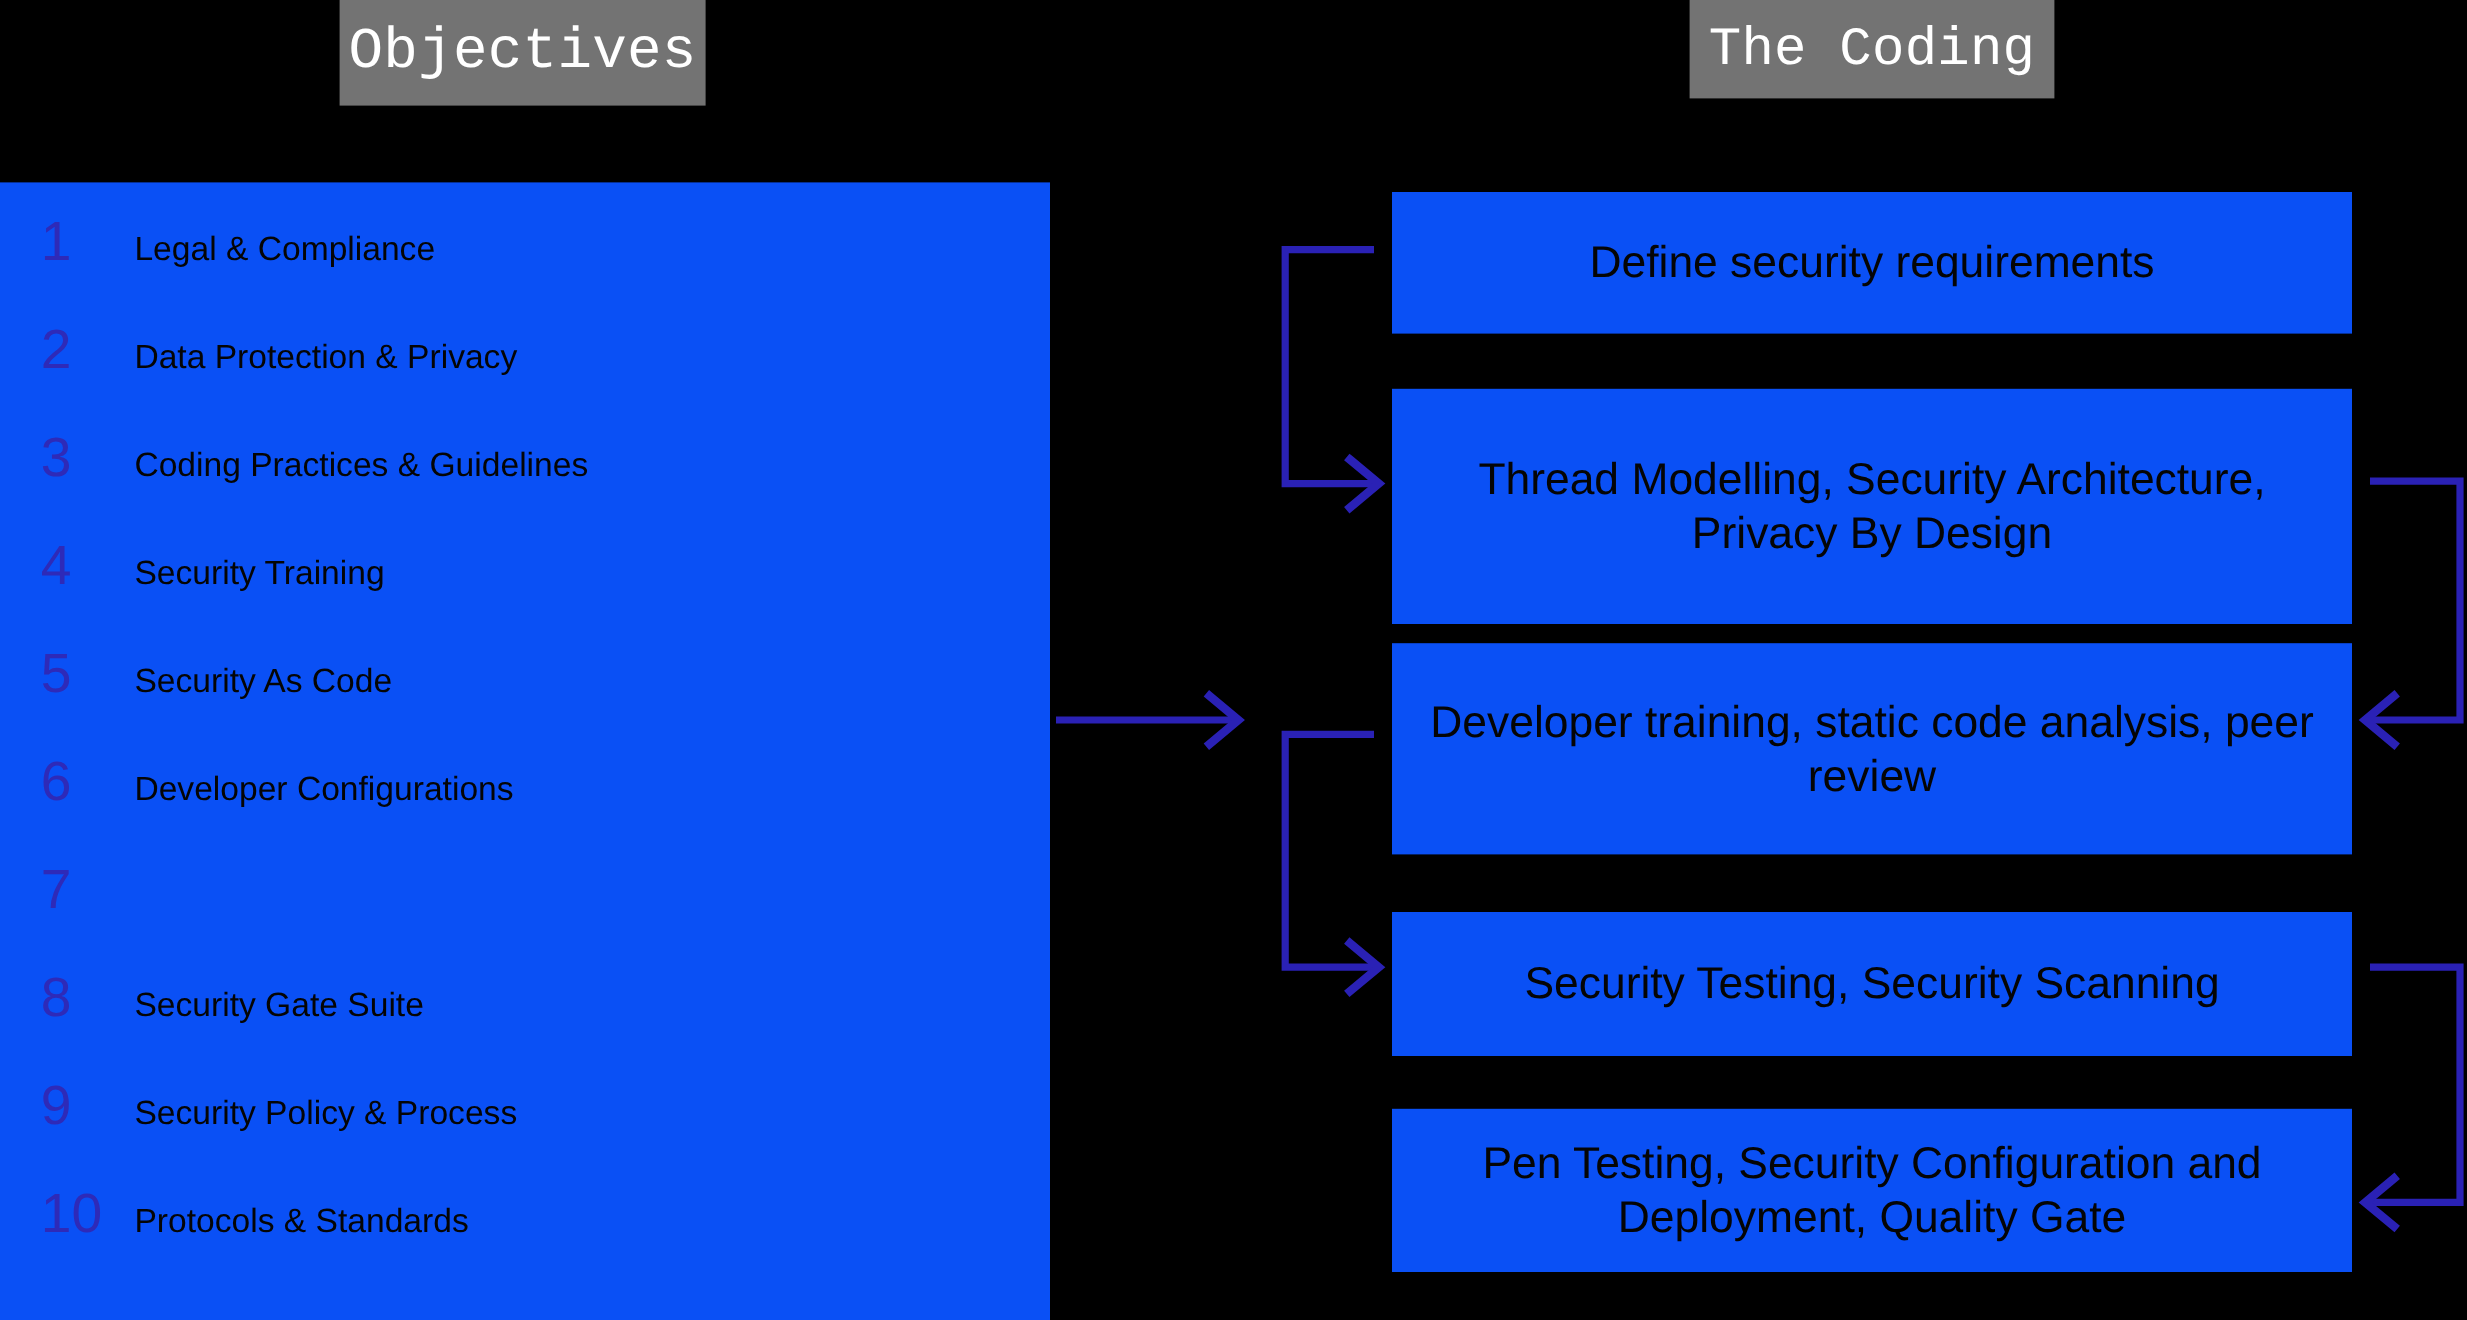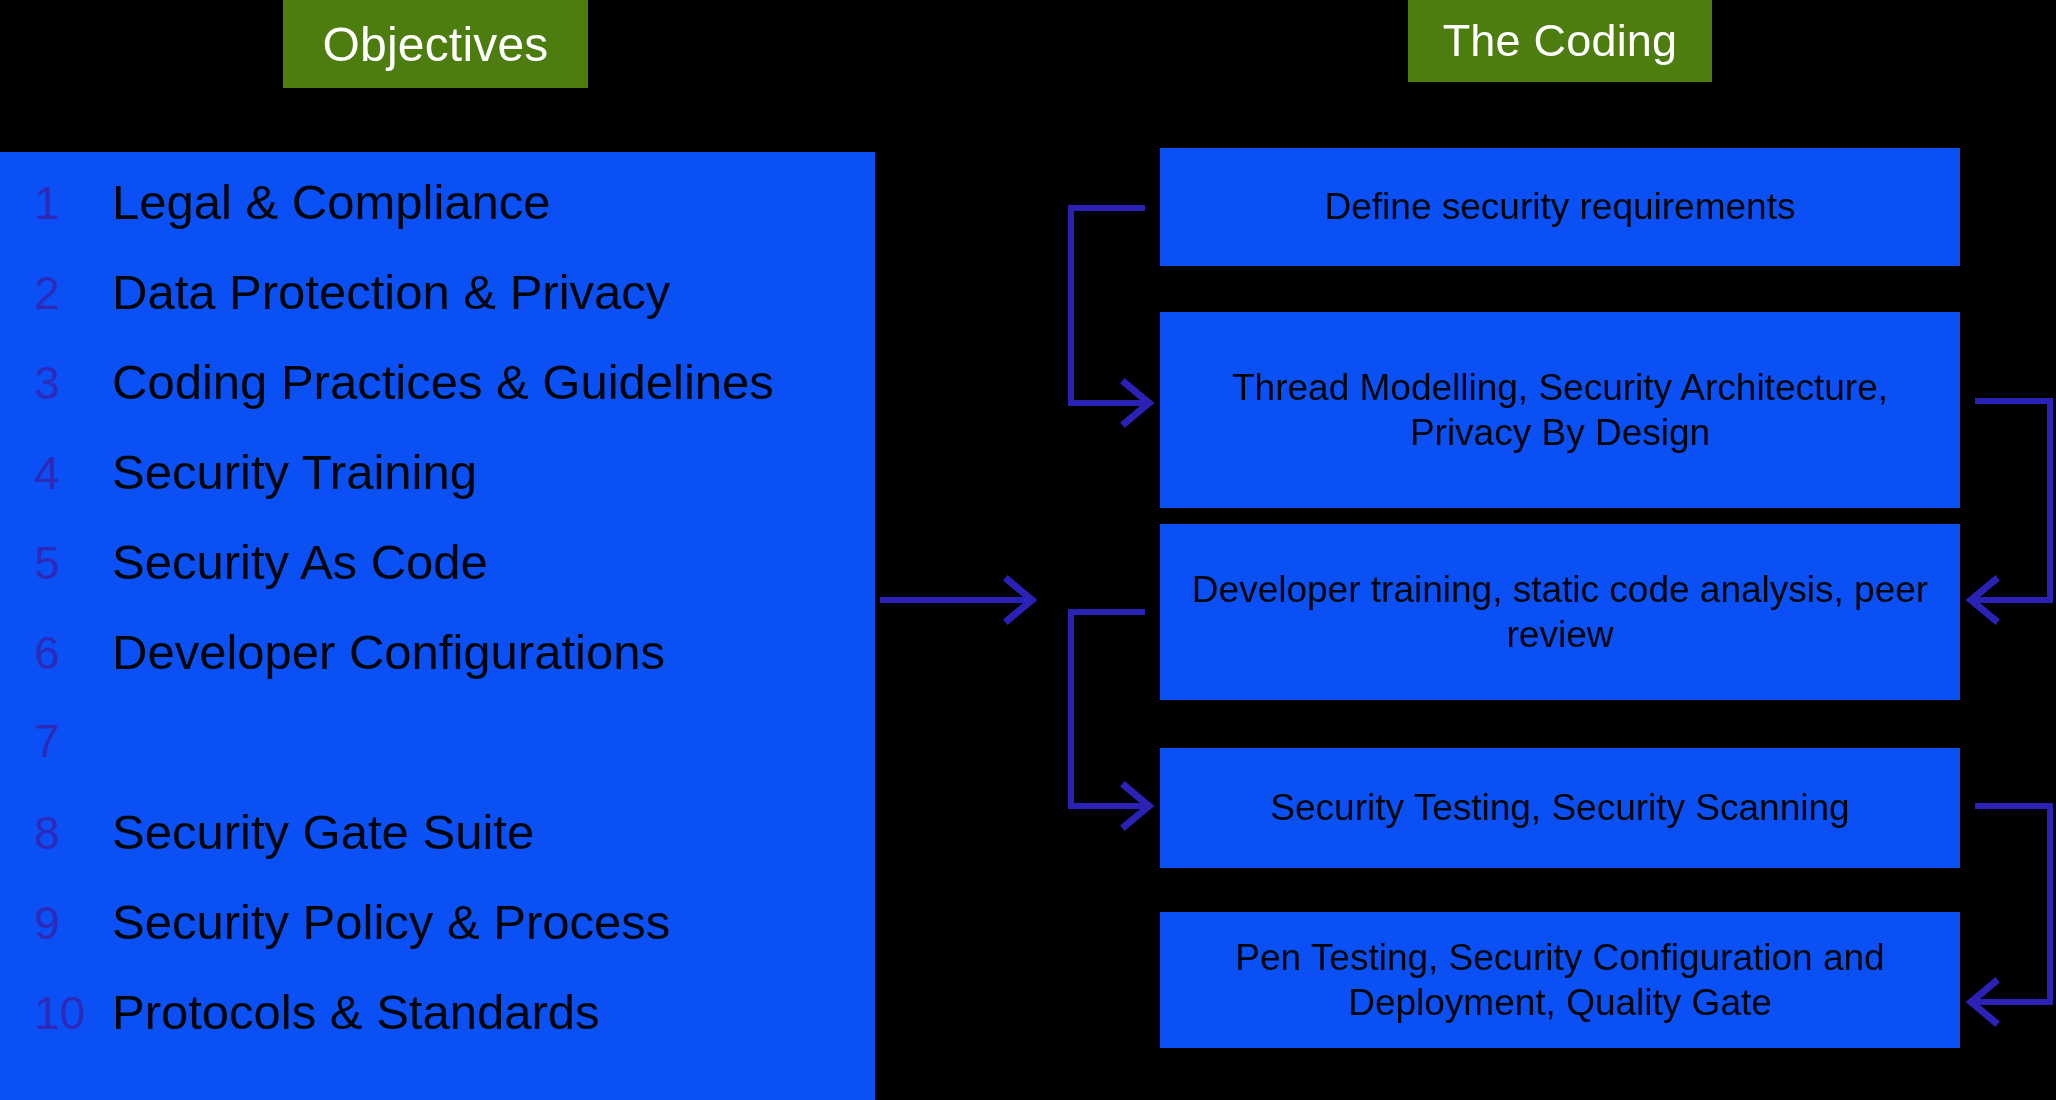--- a/index.html
+++ b/index.html
@@ -17,28 +17,29 @@
   #canvas {
     position: relative;
     width: 2056px;
     height: 1100px;
     background: #000000;
   }
 
   
   .badge {
     position: absolute;
-    background: #4d7c0f;
+    background: #737373;
     color: #FFFFFF;
     display: flex;
     align-items: center;
     justify-content: center;
     font-weight: 400;
     letter-spacing: 0.2px;
     white-space: nowrap;
+    font-family: Liberation Mono, monospace;
   }
   #badge-objectives {
     left: 283px;
     top: 0px;
     width: 305px;
     height: 88px;
     font-size: 48px;
   }
   #badge-process {
     left: 1408px;
@@ -67,40 +68,41 @@
   }
   .objective-num {
     color: #2E2AB8;
     font-size: 46px;
     width: 78px;
     flex: 0 0 78px;
     line-height: 1;
   }
   .objective-label {
     color: #050505;
-    font-size: 49px;
+    font-size: 28px;
     line-height: 1;
     white-space: nowrap;
   }
 
   
   .process-box {
     position: absolute;
     left: 1160px;
     width: 800px;
     background: #0A50F5;
     color: #050505;
     display: flex;
     align-items: center;
     justify-content: center;
     text-align: center;
     font-size: 37px;
     line-height: 1.22;
     padding: 0 24px;
     box-sizing: border-box;
+    margin-top: 12px;
   }
   #pbox-1 { top: 148px;  height: 118px; }
   #pbox-2 { top: 312px;  height: 196px; }
   #pbox-3 { top: 524px;  height: 176px; }
   #pbox-4 { top: 748px;  height: 120px; text-align: center; }
   #pbox-5 { top: 912px;  height: 136px; }
 
   
   #connectors {
     position: absolute;

